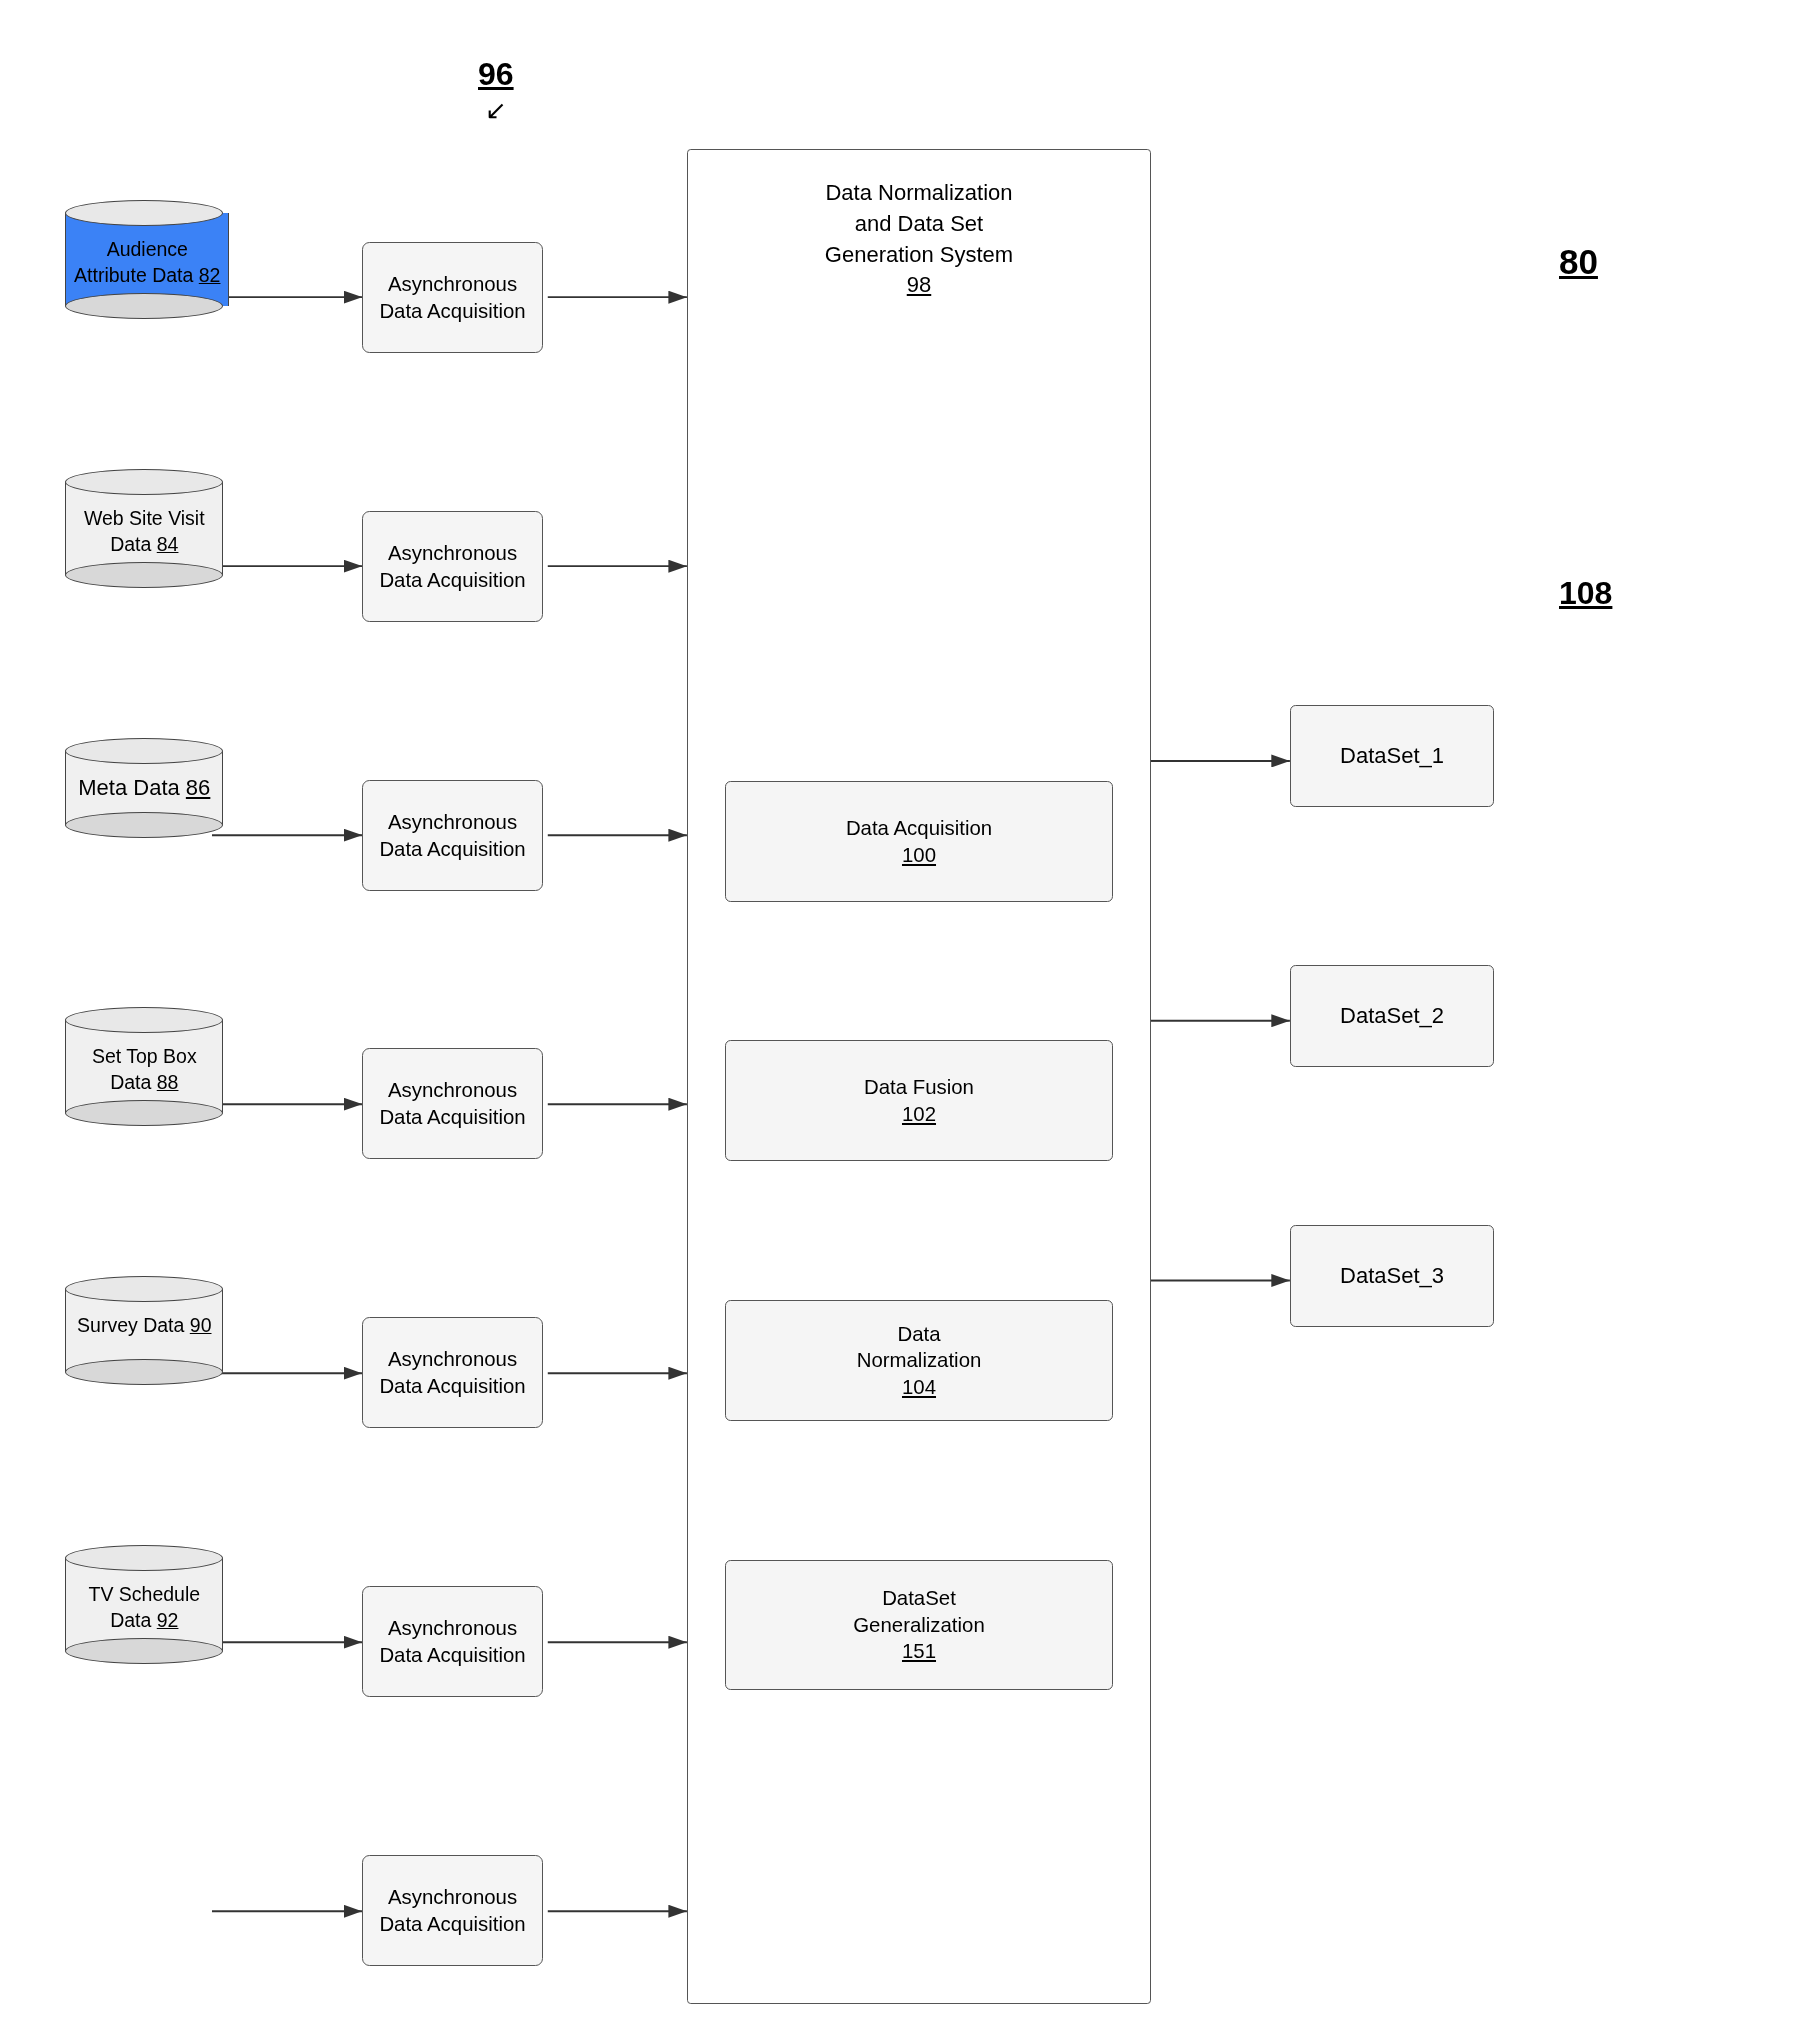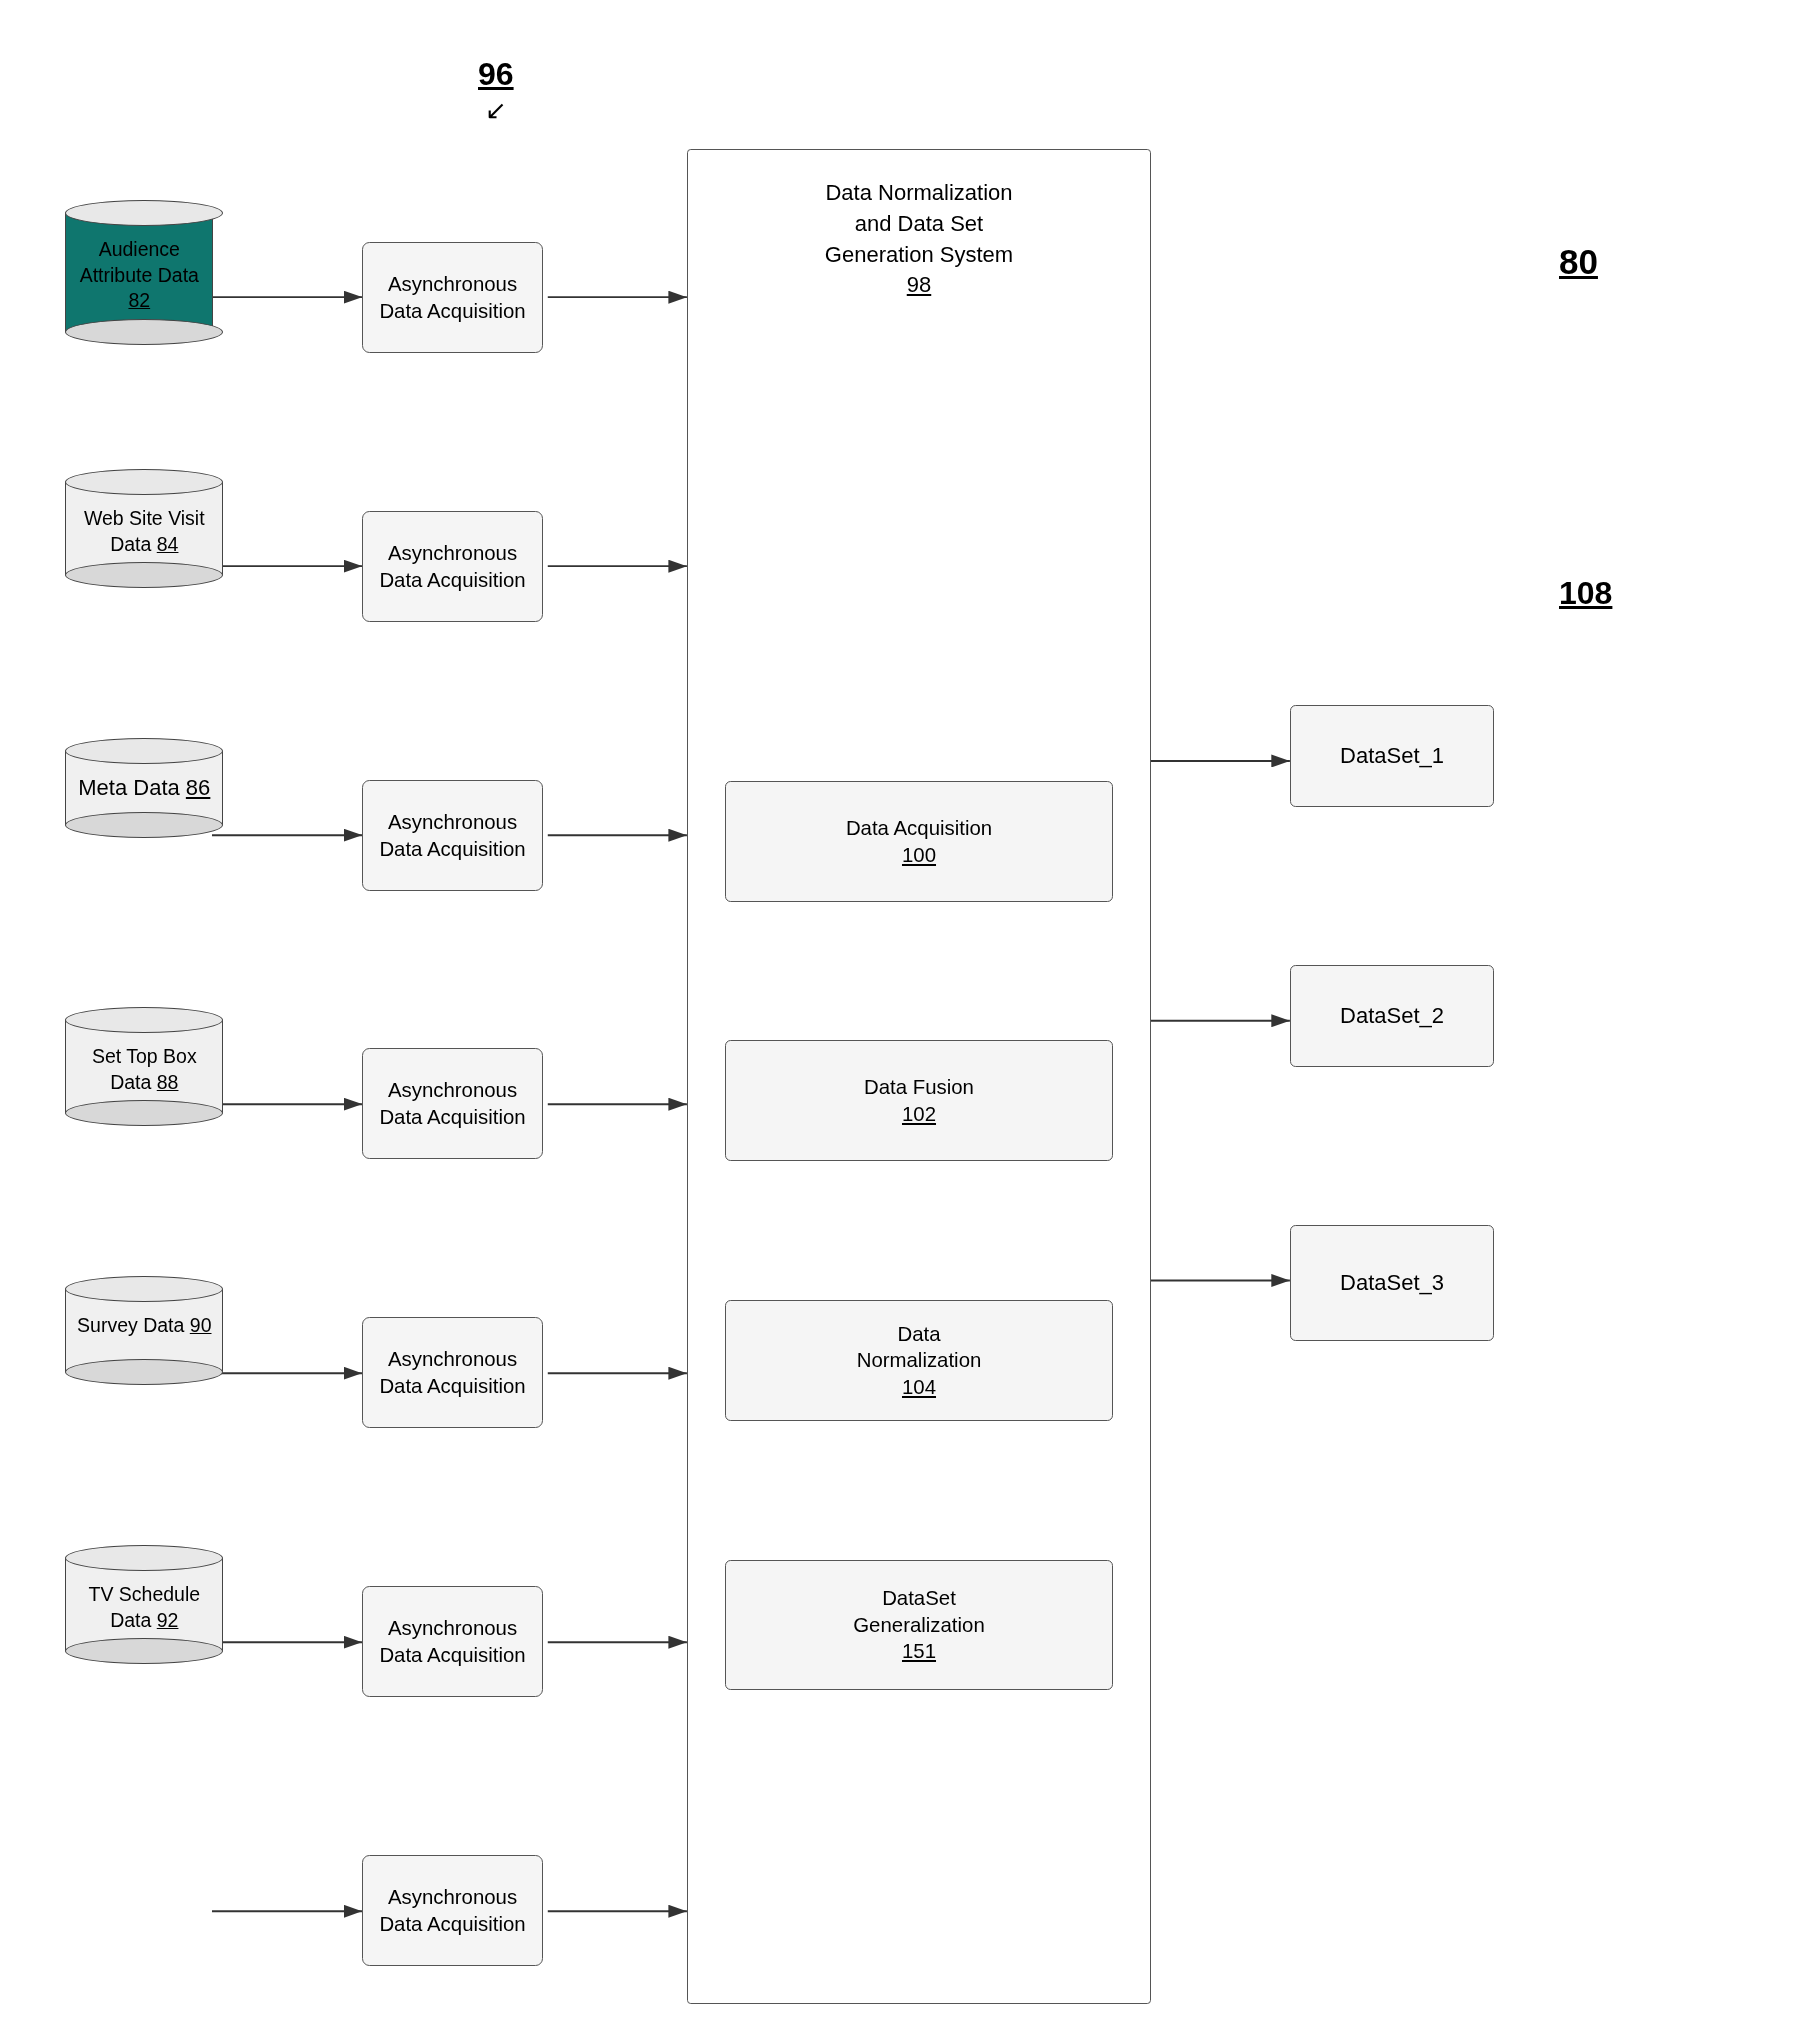--- a/index.html
+++ b/index.html
@@ -138,21 +138,21 @@
     <div style="font-size:32px; font-weight:bold; text-decoration:underline;">96</div>
     <div style="font-size:26px; margin-top:1.9px;">↙</div>
   </div>
 
   <div style="position:absolute; top:186px; left:1503px; font-size:35px; font-weight:bold; text-decoration:underline;">80</div>
 
   <div style="position:absolute; top:519px; left:1503px; font-size:32px; font-weight:bold; text-decoration:underline;">108</div>
 
   <div style="position:absolute; top:144px; left:9.3px; width:158px; text-align:center;">
     <div style="width:158px; height:26px; background:#e8e8e8; border:1.9px solid #444; border-radius:50%; position:relative; z-index:2;"></div>
-    <div style="width:148px; background:#0f766e; border-left:1.9px solid #444; border-right:1.9px solid #444; margin-top:-13px; padding:18.6px 7.4px 18.6px 7.4px; z-index:1; position:relative; min-height:93px;">
+    <div style="width:164px; background:#3b82f6; border-left:1.9px solid #444; border-right:1.9px solid #444; margin-top:-13px; padding:18.6px 7.4px 18.6px 7.4px; z-index:1; position:relative; min-height:93px;">
       <span style="font-size:19.5px; line-height:1.3; display:block; margin-top:5.6px;">Audience Attribute Data <span style="text-decoration:underline; display:inline-block;">82</span></span>
     </div>
     <div style="width:158px; height:26px; background:#d8d8d8; border:1.9px solid #444; border-radius:50%; margin-top:-13px; position:relative; z-index:2;"></div>
   </div>
 
   <div style="position:absolute; top:413px; left:9.3px; width:158px; text-align:center;">
     <div style="width:158px; height:26px; background:#e8e8e8; border:1.9px solid #444; border-radius:50%; position:relative; z-index:2;"></div>
     <div style="width:158px; background:#f0f0f0; border-left:1.9px solid #444; border-right:1.9px solid #444; margin-top:-13px; padding:18.6px 7.4px 18.6px 7.4px; z-index:1; position:relative; min-height:93px;">
       <span style="font-size:19.5px; line-height:1.3; display:block; margin-top:5.6px;">Web Site Visit Data <span style="text-decoration:underline; display:inline-block;">84</span></span>
     </div>
@@ -249,18 +249,18 @@
   </div>
 
   <div class="output-box" style="top:649px; left:1234px; width:204px; height:102px;">
     <span>DataSet_1</span>
   </div>
 
   <div class="output-box" style="top:909px; left:1234px; width:204px; height:102px;">
     <span>DataSet_2</span>
   </div>
 
-  <div class="output-box" style="top:1169px; left:1234px; width:204px; height:116px;">
+  <div class="output-box" style="top:1169px; left:1234px; width:204px; height:102px;">
     <span>DataSet_3</span>
   </div>
 
 </div>
 
 
 </body></html>

